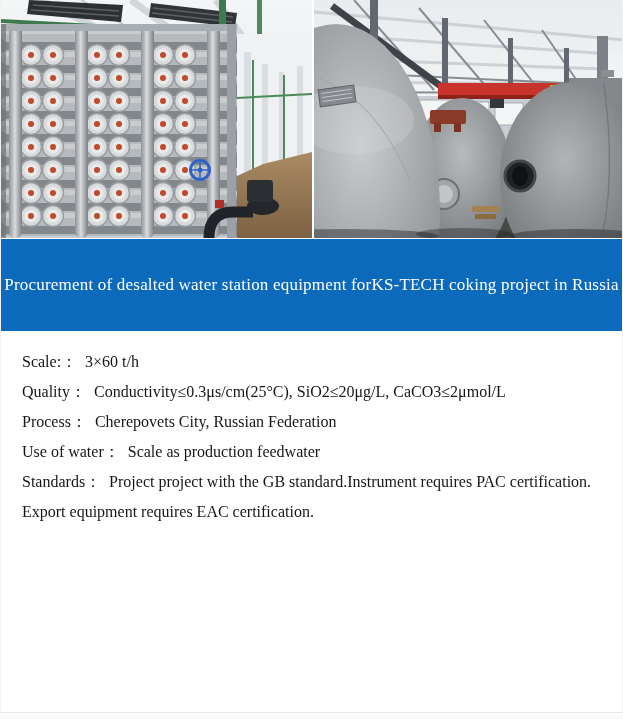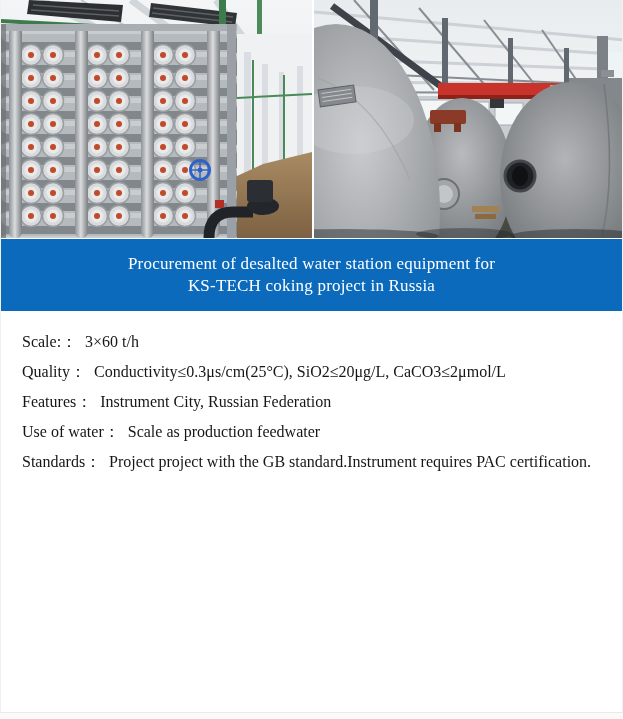--- a/index.html
+++ b/index.html
@@ -20,22 +20,22 @@
   
   .photo-strip{
     display:flex;gap:2px;height:238px;background:#ffffff;overflow:hidden;
   }
   .photo{height:238px;overflow:hidden;}
   .photo.left{width:311px;}
   .photo.right{flex:1;}
   .photo svg{display:block;}
   
   .banner{
-    margin-top:1px;height:72px;background:#0b6abc;
-    display:flex;flex-direction:column;justify-content:center;align-items:center;
+    margin-top:1px;height:92px;background:#0b6abc;
+    display:flex;flex-direction:row;justify-content:center;align-items:center;
     color:#ffffff;text-align:center;
   }
   .banner-line{font-size:17px;line-height:22.5px;letter-spacing:0.2px;}
   
   .specs{
     padding:16px 20px 0 21px;
     color:#161616;font-size:16px;
   }
   .spec-line{margin:0;line-height:30px;white-space:nowrap;}
   .spec-label:not(:empty){margin-right:8px;}
@@ -255,24 +255,27 @@
     </div>
 
     <div class="specs">
       <p class="spec-line">
         <span class="spec-label">Scale:：</span><span class="spec-value">3×60 t/h</span>
       </p>
       <p class="spec-line">
         <span class="spec-label">Quality：</span><span class="spec-value">Conductivity≤0.3μs/cm(25°C), SiO2≤20μg/L, CaCO3≤2μmol/L</span>
       </p>
       <p class="spec-line">
-        <span class="spec-label">Features：</span><span class="spec-value">Instrument City, Russian Federation</span>
+        <span class="spec-label">Process：</span><span class="spec-value">Cherepovets City, Russian Federation</span>
       </p>
       <p class="spec-line">
         <span class="spec-label">Use of water：</span><span class="spec-value">Scale as production feedwater</span>
       </p>
       <p class="spec-line">
         <span class="spec-label">Standards：</span><span class="spec-value">Project project with the GB standard.Instrument requires PAC certification.</span>
+      </p>
+      <p class="spec-line">
+        <span class="spec-label"></span><span class="spec-value">Export equipment requires EAC certification.</span>
       </p>
     </div>
 
   </div>
 </div>
 
 </body></html>

